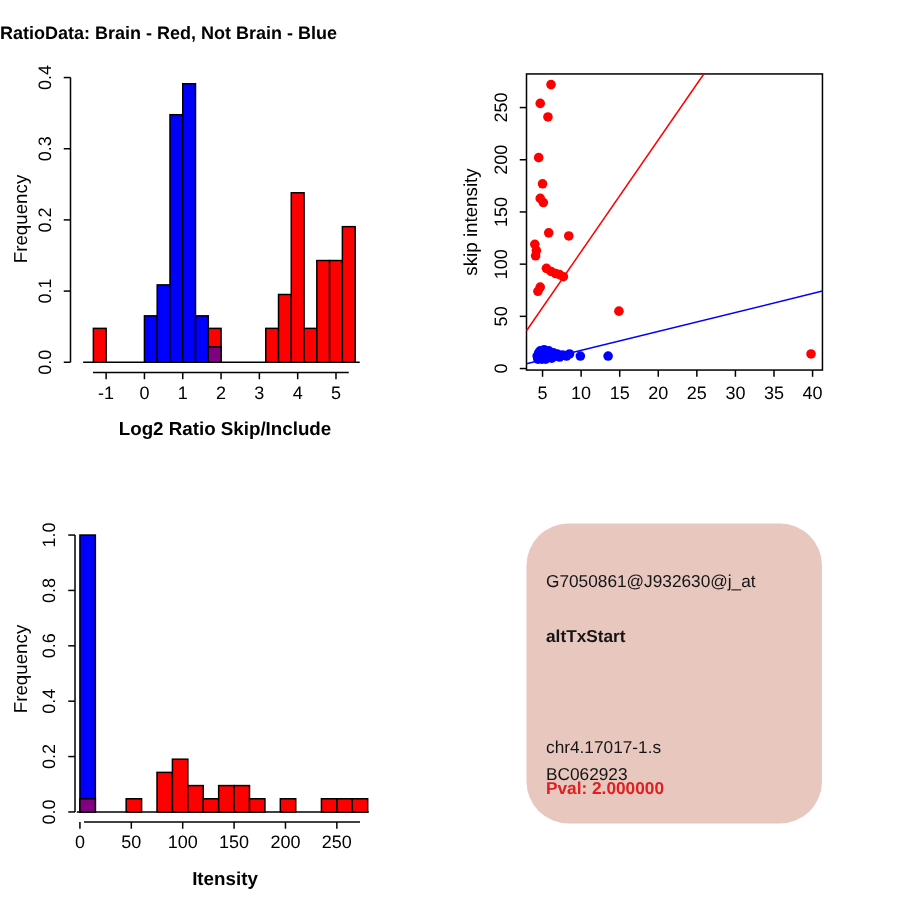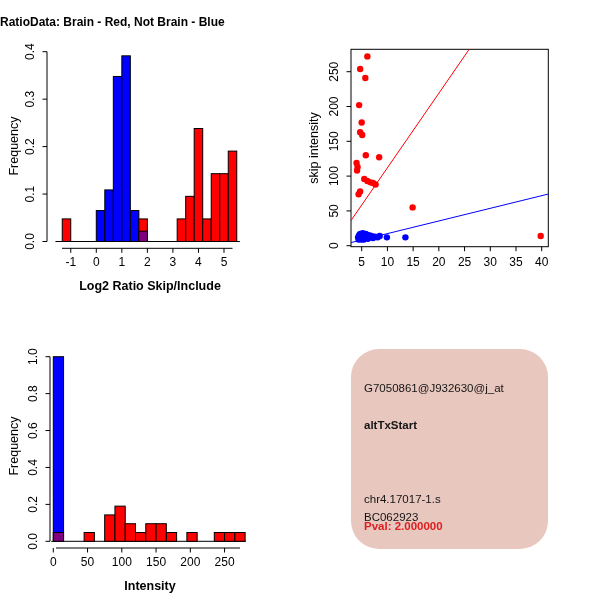--- a/index.html
+++ b/index.html
@@ -203,21 +203,21 @@
         <rect x="135.5031141868512" y="232.51304000000002" width="10.27681660899654" height="8.786959999999993" fill="#ff0000" stroke="#000000" stroke-width="1"></rect>
         <rect x="145.77993079584775" y="223.72608" width="10.27681660899654" height="17.573920000000015" fill="#ff0000" stroke="#000000" stroke-width="1"></rect>
         <rect x="156.0567474048443" y="223.72608" width="10.27681660899654" height="17.573920000000015" fill="#ff0000" stroke="#000000" stroke-width="1"></rect>
         <rect x="166.33356401384083" y="232.51304000000002" width="10.27681660899654" height="8.786959999999993" fill="#ff0000" stroke="#000000" stroke-width="1"></rect>
         <rect x="186.8871972318339" y="232.51304000000002" width="10.27681660899654" height="8.786959999999993" fill="#ff0000" stroke="#000000" stroke-width="1"></rect>
         <rect x="214.29204152249136" y="232.51304000000002" width="10.27681660899654" height="8.786959999999993" fill="#ff0000" stroke="#000000" stroke-width="1"></rect>
         <rect x="224.5688581314879" y="232.51304000000002" width="10.27681660899654" height="8.786959999999993" fill="#ff0000" stroke="#000000" stroke-width="1"></rect>
         <rect x="234.84567474048444" y="232.51304000000002" width="10.27681660899654" height="8.786959999999993" fill="#ff0000" stroke="#000000" stroke-width="1"></rect>
         <rect x="53.28858131487889" y="232.51304000000002" width="10.276816608996548" height="8.786959999999993" fill="#800080" stroke="#000000" stroke-width="1"></rect>
       </svg>
-    <div class="xlabel">Intensity</div>
+    <div class="xlabel">Itensity</div>
     <div class="ylabel">Frequency</div>
   </div>
 
   <div class="panel" id="panel-br">
     <div id="info-box" style="background: rgb(232, 199, 191); border-radius: 28px;">
       <div class="info-line" id="info-line-1">G7050861@J932630@j_at</div>
       <div class="info-line" id="info-line-2">altTxStart</div>
       <div class="info-line" id="info-line-3">BC062923</div>
       <div class="info-line" id="info-line-4">chr4.17017-1.s</div>
       <div class="info-line" id="info-pval" style="color: rgb(221, 32, 32);">Pval: 2.000000</div>

